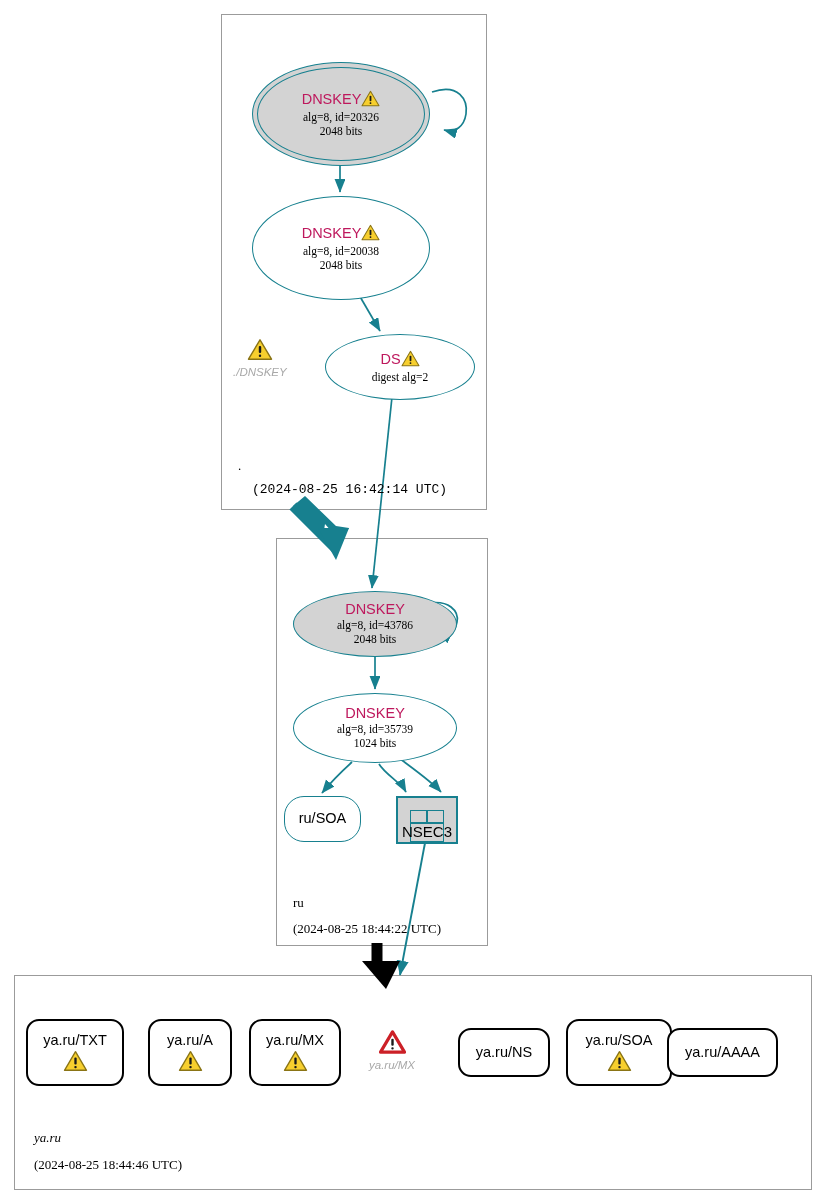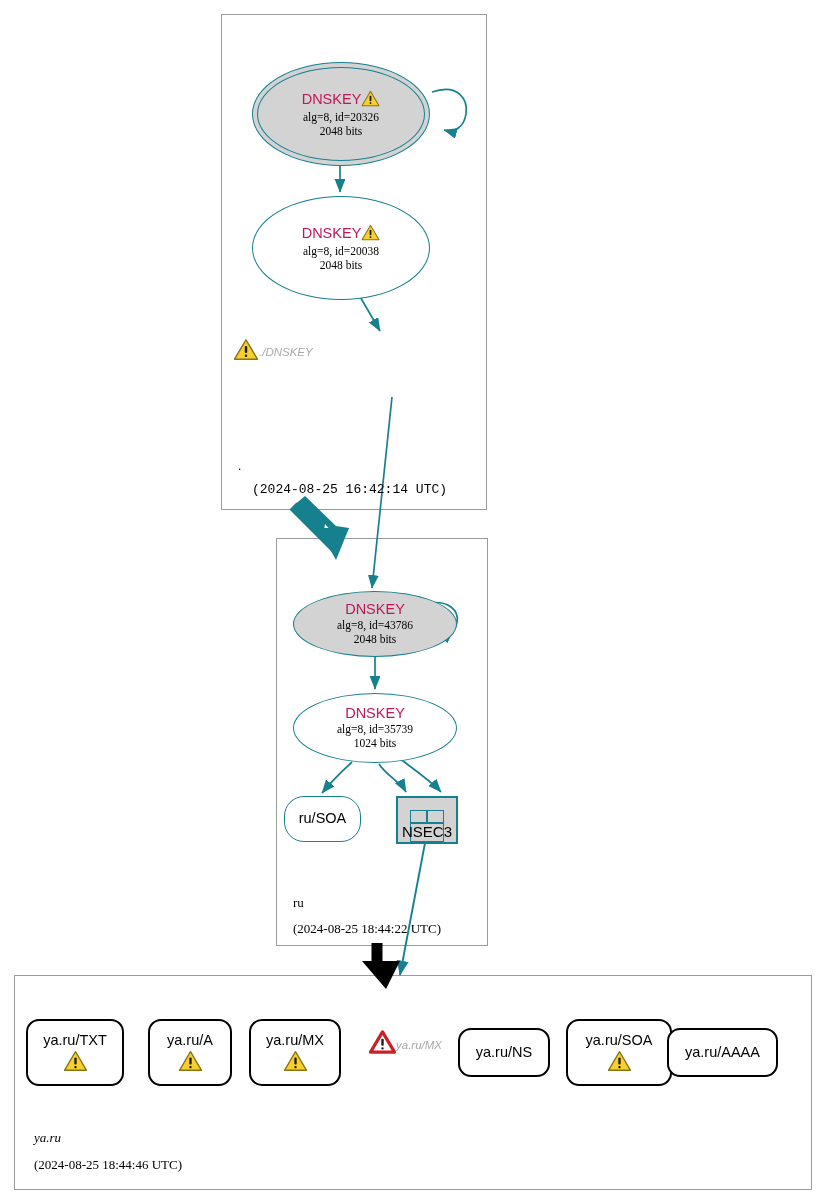--- a/index.html
+++ b/index.html
@@ -166,21 +166,21 @@
   .status-below {
     margin-top: 1px;
     line-height: 0;
   }
 
   
   .marker {
     position: absolute;
     z-index: 3;
     display: flex;
-    flex-direction: row;
+    flex-direction: column;
     align-items: center;
   }
   .marker-caption {
     font-family: "Liberation Sans", sans-serif;
     font-style: italic;
     font-size: 11.5px;
     color: #a8a8a8;
     white-space: nowrap;
     margin-top: 1px;
   }
@@ -273,20 +273,37 @@
           </svg>
         </span>
       </div>
       <div class="rr-sub">
         <div>alg=8, id=20038</div>
         <div>2048 bits</div>
       </div>
     </div>
   </div>
 
+  <div class="node ellipse" style="left:325px; top:334px; width:150px; height:66px;">
+    <div class="node-inner">
+      <div class="rr-title">
+        <span>DS</span>
+        <span class="warn-icon">
+          <svg width="19" height="17" viewBox="0 0 20 18">
+            <path d="M10 1.4 L19 16.6 L1 16.6 Z" fill="#f7cf2e" stroke="#8a7415" stroke-width="1.1" stroke-linejoin="round"></path>
+            <rect x="9.05" y="6.2" width="1.9" height="5.6" rx="0.8" fill="#1a1a1a"></rect>
+            <rect x="9.05" y="13.0" width="1.9" height="1.9" rx="0.8" fill="#1a1a1a"></rect>
+          </svg>
+        </span>
+      </div>
+      <div class="rr-sub">
+        <div>digest alg=2</div>
+      </div>
+    </div>
+  </div>
 
   <div class="marker" style="left:233px; top:338px;">
     <span class="warn-icon">
       <svg width="26" height="23" viewBox="0 0 20 18">
         <path d="M10 1.4 L19 16.6 L1 16.6 Z" fill="#f7cf2e" stroke="#8a7415" stroke-width="1.1" stroke-linejoin="round"></path>
         <rect x="9.05" y="6.2" width="1.9" height="5.6" rx="0.8" fill="#1a1a1a"></rect>
         <rect x="9.05" y="13.0" width="1.9" height="1.9" rx="0.8" fill="#1a1a1a"></rect>
       </svg>
     </span>
     <span class="marker-caption">./DNSKEY</span>

